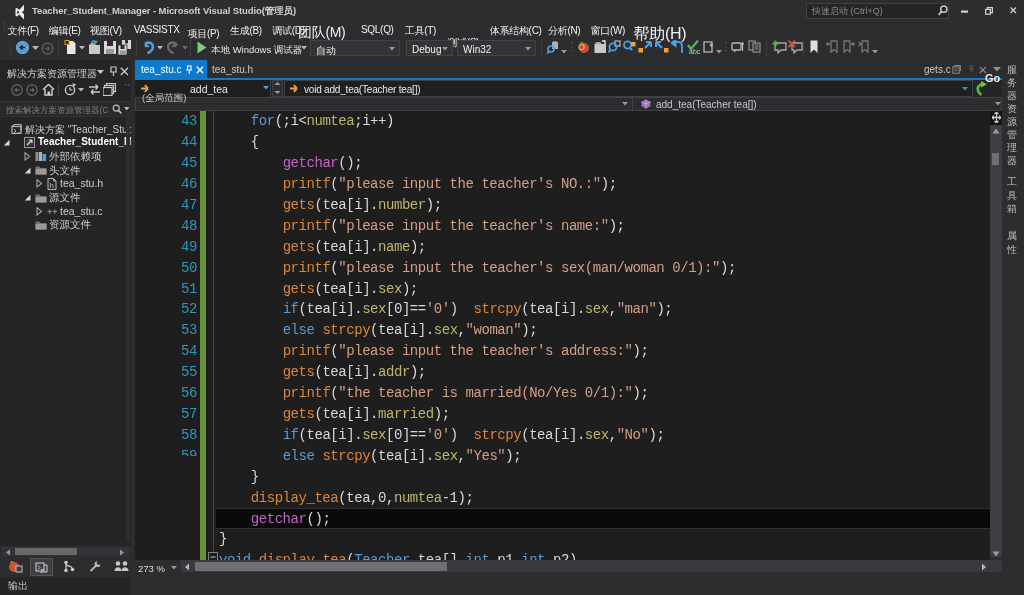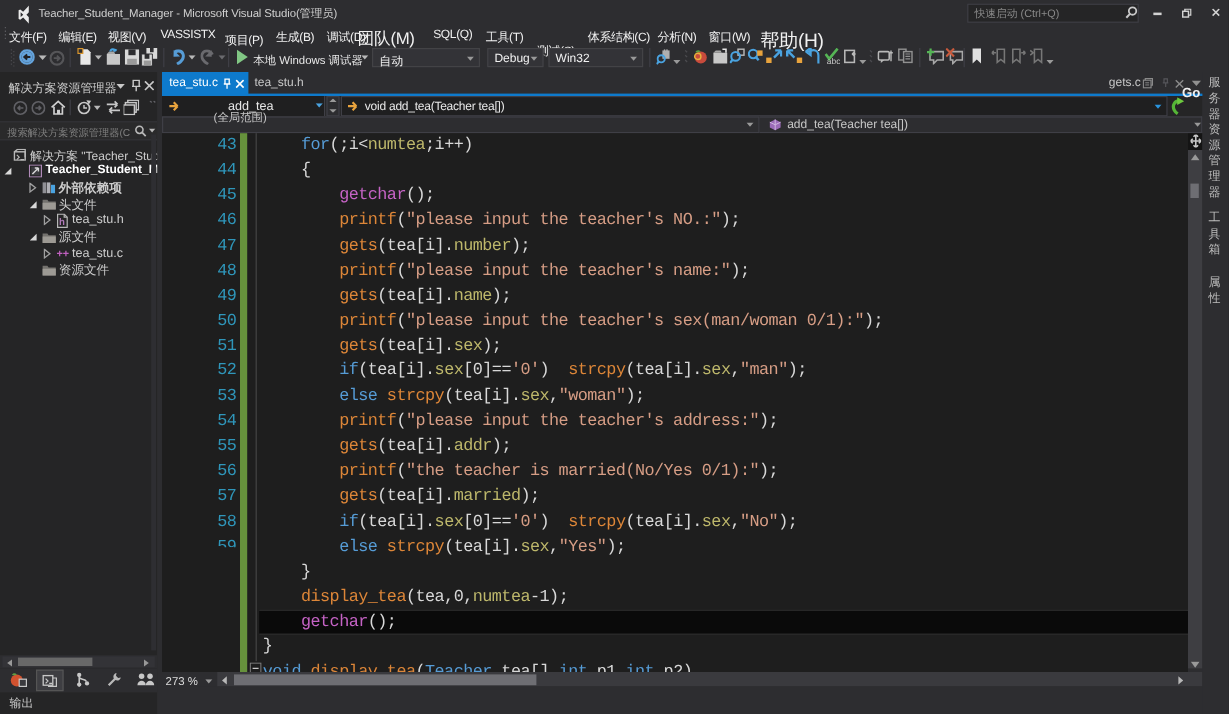--- a/index.html
+++ b/index.html
@@ -5,21 +5,21 @@
  overflow:hidden;position:relative;-webkit-font-smoothing:antialiased;}
 .a{position:absolute;}
 .code,.lnum{font-family:"Liberation Mono",monospace;font-size:14px;line-height:20.905px;
  letter-spacing:-0.45px;white-space:pre;}
 .k{color:#569cd6}.f{color:#dd8638}.m{color:#c563c5}.s{color:#d69d85}.v{color:#bdb76b}
 </style></head>
 <body>
 <svg class="a" style="left:8px;top:3.5px" width="16" height="16" viewBox="0 0 16 16">
     <path fill="#ececec" fill-rule="evenodd" d="M16 0.8 L22.9 3.3 V13.1 L16 15.6 L11.3 10.6 L8.9 12.5 L7.5 11.8 V4.6 L8.9 3.9 L11.3 5.8 Z M9.2 6.2 V10.2 L11.4 8.2 Z M16.9 5.4 L14 8.2 L16.9 11 Z"></path>
   </svg>
-<div class="a" style="left:32px;top:5px;font-size:9.5px;color:#cfcfcf;font-weight:normal;white-space:pre;letter-spacing:-0.1px;">Teacher_Student_Manager - Microsoft Visual Studio(管理员)</div>
+<div class="a" style="left:32px;top:5px;font-size:9.5px;color:#cfcfcf;font-weight:bold;white-space:pre;letter-spacing:-0.1px;">Teacher_Student_Manager - Microsoft Visual Studio(管理员)</div>
 <div class="a" style="left:806px;top:2.5px;width:141px;height:14.5px;background:#252526;border:1px solid #3f3f46;"></div>
 <div class="a" style="left:812px;top:5px;font-size:9px;color:#8a8a8a;font-weight:normal;white-space:pre;">快速启动 (Ctrl+Q)</div>
 <svg class="a" style="left:936.5px;top:4.5px" width="12" height="12" viewBox="0 0 12 12">
     <circle cx="6.8" cy="4.2" r="3.1" fill="none" stroke="#c8c8c8" stroke-width="1.5"></circle>
     <line x1="4.6" y1="6.6" x2="1.6" y2="9.8" stroke="#c8c8c8" stroke-width="1.7"></line>
   </svg>
 <svg class="a" style="left:961px;top:9.5px" width="8" height="3" viewBox="0 0 8 3">
     <rect x="0" y="0.5" width="7" height="2.2" fill="#d2d2d2"></rect>
   </svg>
 <svg class="a" style="left:984.5px;top:6.5px" width="8" height="8" viewBox="0 0 8 8">
@@ -297,21 +297,21 @@
   </svg>
 <div class="a" style="left:38px;top:136.2px;font-size:10px;color:#ffffff;font-weight:bold;white-space:pre;">Teacher_Student_Man</div>
 <svg class="a" style="left:24px;top:151.9px" width="7" height="9" viewBox="0 0 7 9">
     <path d="M1 0.8 L5.6 4.4 L1 8 Z" fill="none" stroke="#a0a0a0" stroke-width="1.1"></path>
   </svg>
 <svg class="a" style="left:35px;top:150.9px" width="11" height="11" viewBox="0 0 11 11">
     <rect x="0.5" y="1" width="3" height="9" fill="#909095"></rect>
     <rect x="4" y="1" width="3" height="9" fill="#b0b0b5"></rect>
     <rect x="7.5" y="3" width="3.5" height="7" fill="#4aa3e0"></rect>
   </svg>
-<div class="a" style="left:49px;top:149.9px;font-size:10.5px;color:#cccccc;font-weight:bold;white-space:pre;">外部依赖项</div>
+<div class="a" style="left:49px;top:149.9px;font-size:10.5px;color:#cccccc;font-weight:normal;white-space:pre;">外部依赖项</div>
 <svg class="a" style="left:24px;top:166.6px" width="8" height="8" viewBox="0 0 8 8">
     <path d="M6.5 0.8 V6.5 H0.8 Z" fill="#d8d8d8"></path>
   </svg>
 <svg class="a" style="left:35px;top:165.1px" width="12" height="10" viewBox="0 0 12 10">
     <path d="M0.5 1.5 H4.5 L5.5 3 H11.5 V9.5 H0.5 Z" fill="#74726e"></path>
     <path d="M0.5 4 H11.5 V9.5 H0.5 Z" fill="#9d9a94"></path>
   </svg>
 <div class="a" style="left:49px;top:163.6px;font-size:10.5px;color:#cccccc;font-weight:normal;white-space:pre;">头文件</div>
 <svg class="a" style="left:36px;top:179.3px" width="7" height="9" viewBox="0 0 7 9">
     <path d="M1 0.8 L5.6 4.4 L1 8 Z" fill="none" stroke="#a0a0a0" stroke-width="1.1"></path>
@@ -428,21 +428,21 @@
     <path d="M0 0 h6 l-3 3.6 z" fill="#2a94dd"></path>
   </svg>
 <svg class="a" style="left:975.5px;top:80.5px" width="11" height="15" viewBox="0 0 11 15">
     <path d="M7.5 3.2 C3 2.6 0.4 6.8 2.6 10.8 C3.2 11.9 4.2 13 5.4 13.8" fill="none" stroke="#55b637" stroke-width="2.7"></path>
     <path d="M5 0 L10.8 3.3 L5 6.6 Z" fill="#6cc93f"></path>
   </svg>
 <div class="a" style="left:985px;top:72px;font-size:11px;color:#f0f0f0;font-weight:bold;white-space:pre;">Go</div>
 <div class="a" style="left:135px;top:97px;width:867px;height:13.5px;background:#2d2d30;"></div>
 <div class="a" style="left:135px;top:97px;width:498px;height:13.5px;background:#2d2d30;border:1px solid #3f3f46;box-sizing:border-box;"></div>
 <div class="a" style="left:633px;top:97px;width:369px;height:13.5px;background:#2d2d30;border:1px solid #3f3f46;border-left:none;box-sizing:border-box;"></div>
-<div class="a" style="left:142px;top:92px;font-size:9.5px;color:#c8c8c8;font-weight:normal;white-space:pre;margin-left:36px;">(全局范围)</div>
+<div class="a" style="left:142px;top:92px;font-size:9.5px;color:#c8c8c8;font-weight:normal;white-space:pre;">(全局范围)</div>
 <svg class="a" style="left:622px;top:101.5px" width="7" height="5" viewBox="0 0 7 5">
     <path d="M0 0 h6 l-3 3.6 z" fill="#999"></path>
   </svg>
 <svg class="a" style="left:641px;top:99px" width="10" height="10" viewBox="0 0 10 10">
     <path d="M5 0.5 L9.5 2.8 V7.2 L5 9.5 L0.5 7.2 V2.8 Z" fill="#9b6bb8"></path>
     <path d="M5 0.5 V5 L0.5 2.8 M5 5 L9.5 2.8 M5 5 V9.5" stroke="#d0b8e0" stroke-width="0.8" fill="none"></path>
   </svg>
 <div class="a" style="left:656px;top:98.5px;font-size:10px;color:#c8c8c8;font-weight:normal;white-space:pre;">add_tea(Teacher tea[])</div>
 <svg class="a" style="left:994.5px;top:101.5px" width="7" height="5" viewBox="0 0 7 5">
     <path d="M0 0 h6 l-3 3.6 z" fill="#999"></path>

